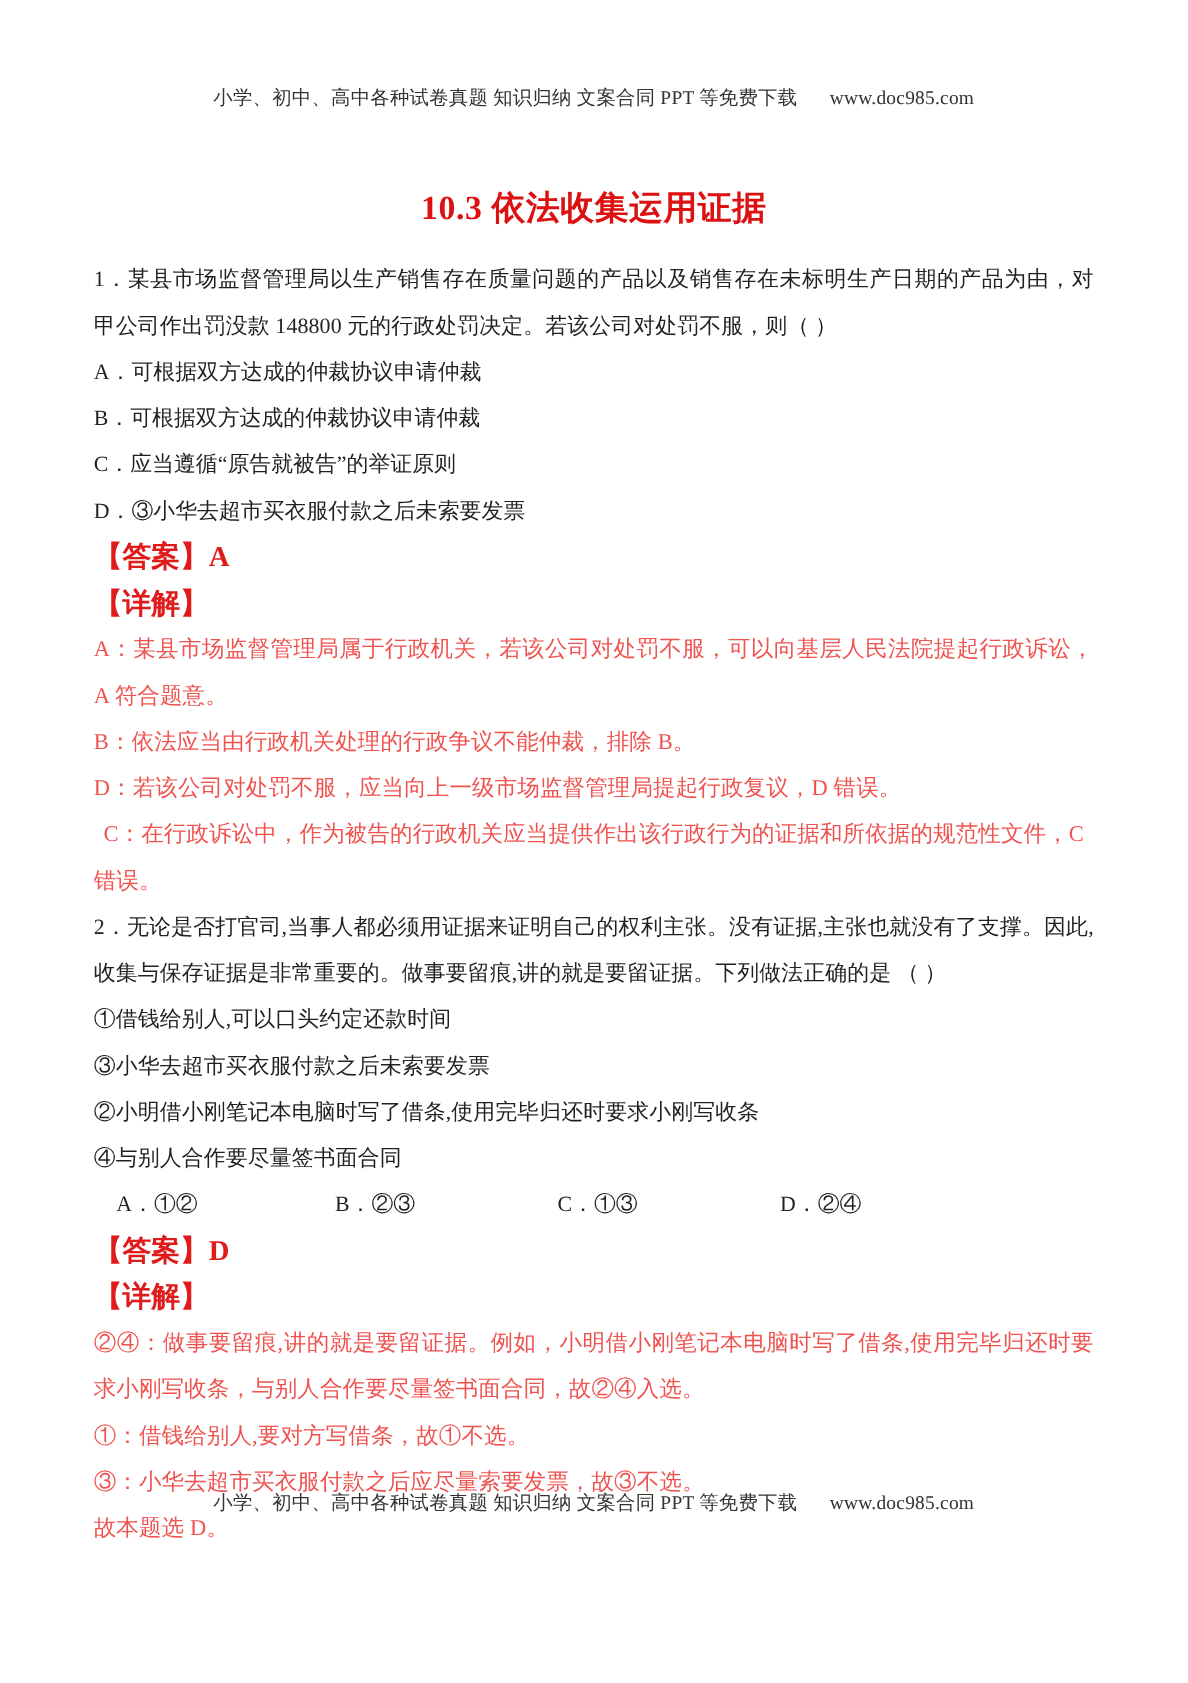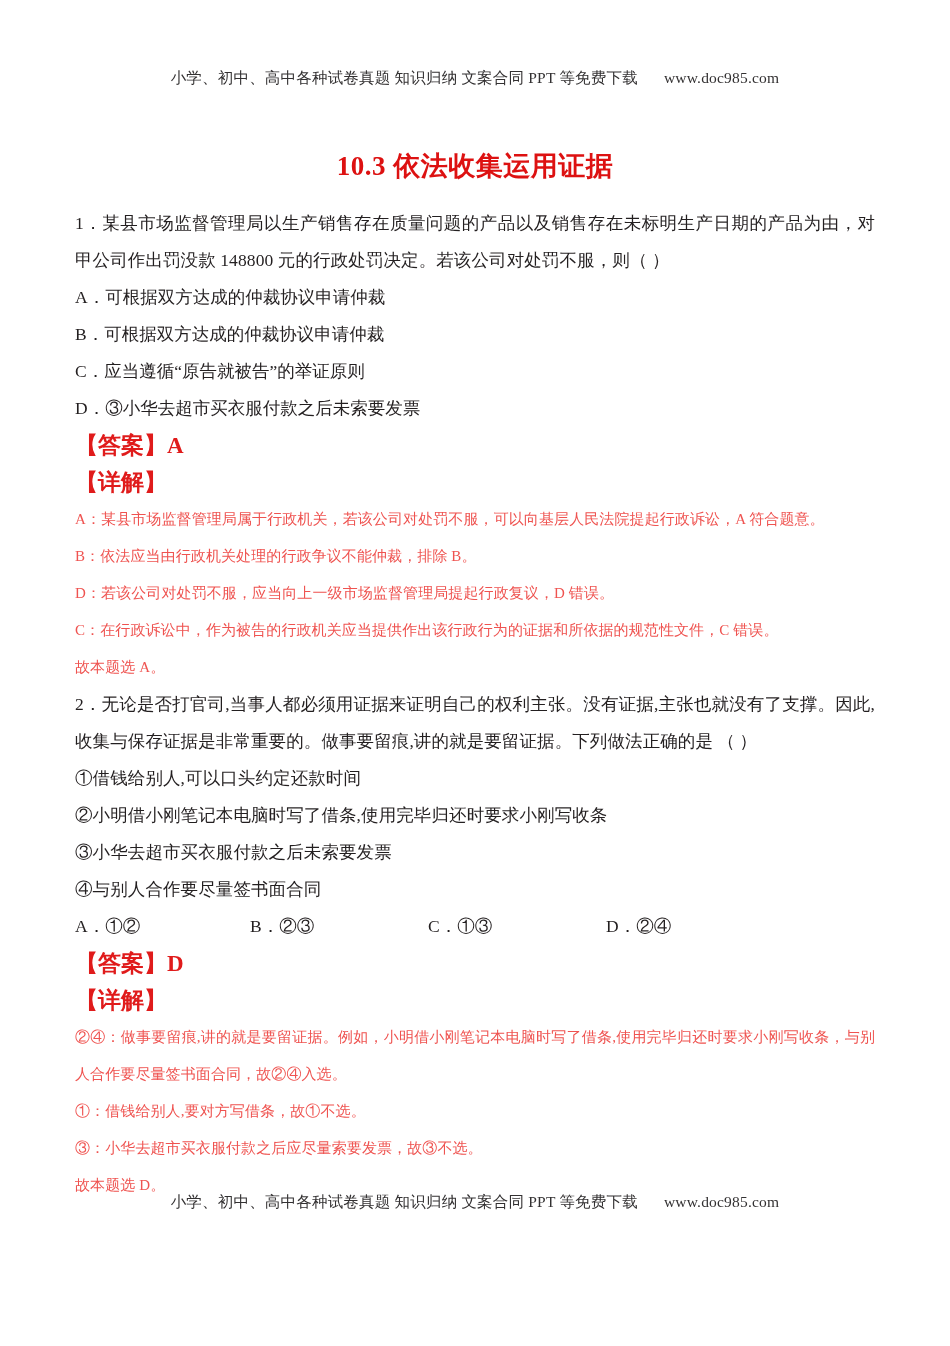--- a/index.html
+++ b/index.html
@@ -91,42 +91,42 @@
 
   .circled-row {
     font-size: 17.5px;
     line-height: 37px;
     color: #231f20;
     display: flex;
   }
   .circled-row .cell {
     flex: 0 0 auto;
   }
-  .cell.c1 { width: 175px; }
+  .cell.c1 { width: 175px; margin-left: 18px; }
   .cell.c2 { width: 178px; }
   .cell.c3 { width: 178px; }
 
   
   .red-strong {
     font-size: 23px;
     line-height: 37px;
     color: #e01b1b;
     font-weight: bold;
   }
   .red-body {
-    font-size: 15px;
+    font-size: 18px;
     line-height: 37px;
     color: #ef5350;
     text-align: justify;
     text-align-last: left;
     text-justify: inter-character;
     letter-spacing: 0.1px;
   }
   .red-body.nowrapline {
-    text-align: left;
+    text-align: center;
     text-align-last: left;
   }
 
   .footer-wm {
     position: absolute;
     left: 0;
     right: 0;
     top: 1192px;
   }
 </style>
@@ -150,27 +150,26 @@
     <div class="opt">C．应当遵循“原告就被告”的举证原则</div>
     <div class="opt">D．③小华去超市买衣服付款之后未索要发票</div>
 
     <div class="red-strong">【答案】A</div>
     <div class="red-strong">【详解】</div>
 
     <div class="red-body">A：某县市场监督管理局属于行政机关，若该公司对处罚不服，可以向基层人民法院提起行政诉讼，A 符合题意。</div>
     <div class="red-body nowrapline">B：依法应当由行政机关处理的行政争议不能仲裁，排除 B。</div>
     <div class="red-body nowrapline">D：若该公司对处罚不服，应当向上一级市场监督管理局提起行政复议，D 错误。</div>
     <div class="red-body nowrapline">C：在行政诉讼中，作为被告的行政机关应当提供作出该行政行为的证据和所依据的规范性文件，C 错误。</div>
-    <div class="red-body nowrapline">故本题选 A。</div>
 
     <div class="stem">2．无论是否打官司,当事人都必须用证据来证明自己的权利主张。没有证据,主张也就没有了支撑。因此,收集与保存证据是非常重要的。做事要留痕,讲的就是要留证据。下列做法正确的是         （    ）</div>
 
     <div class="ln">①借钱给别人,可以口头约定还款时间</div>
+    <div class="ln">③小华去超市买衣服付款之后未索要发票</div>
     <div class="ln">②小明借小刚笔记本电脑时写了借条,使用完毕归还时要求小刚写收条</div>
-    <div class="ln">③小华去超市买衣服付款之后未索要发票</div>
     <div class="ln">④与别人合作要尽量签书面合同</div>
 
     <div class="circled-row">
       <span class="cell c1">A．①②</span>
       <span class="cell c2">B．②③</span>
       <span class="cell c3">C．①③</span>
       <span class="cell">D．②④</span>
     </div>
 
     <div class="red-strong">【答案】D</div>

